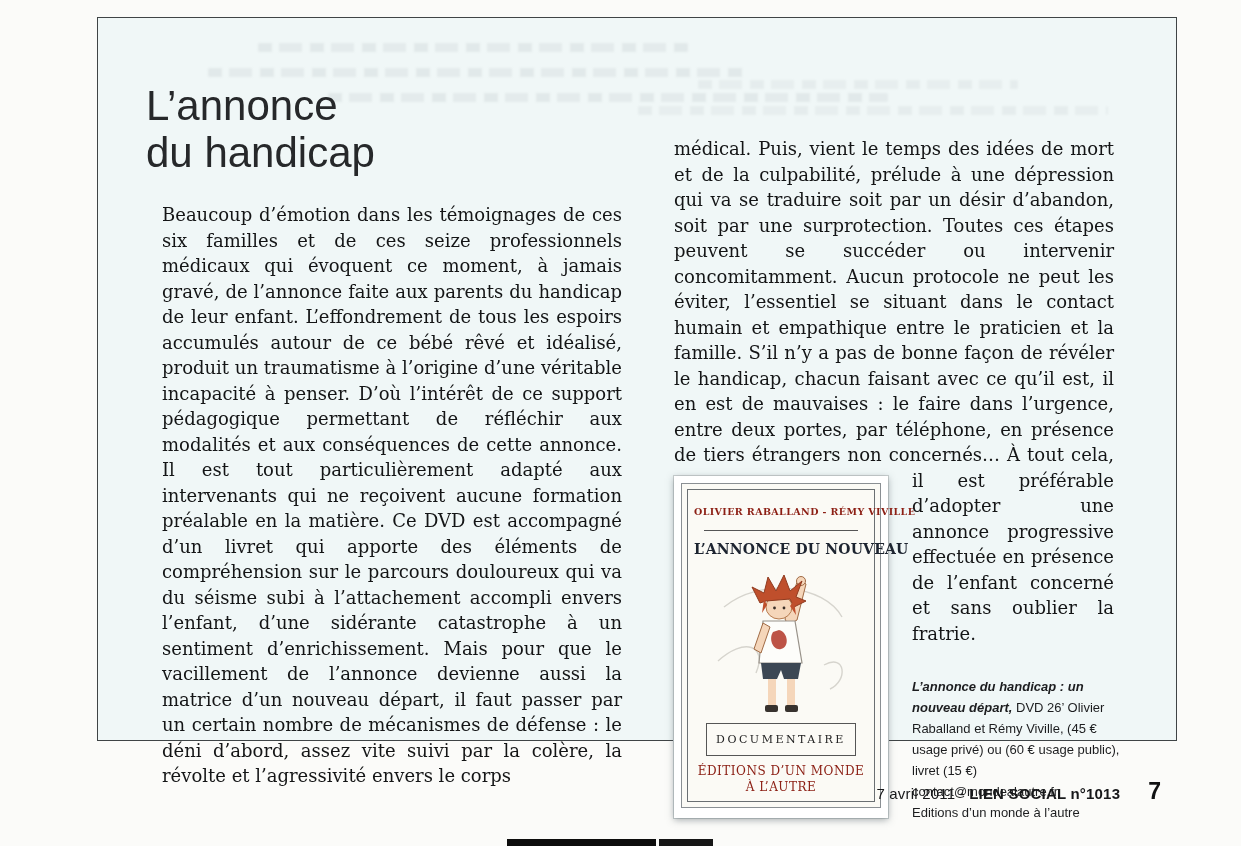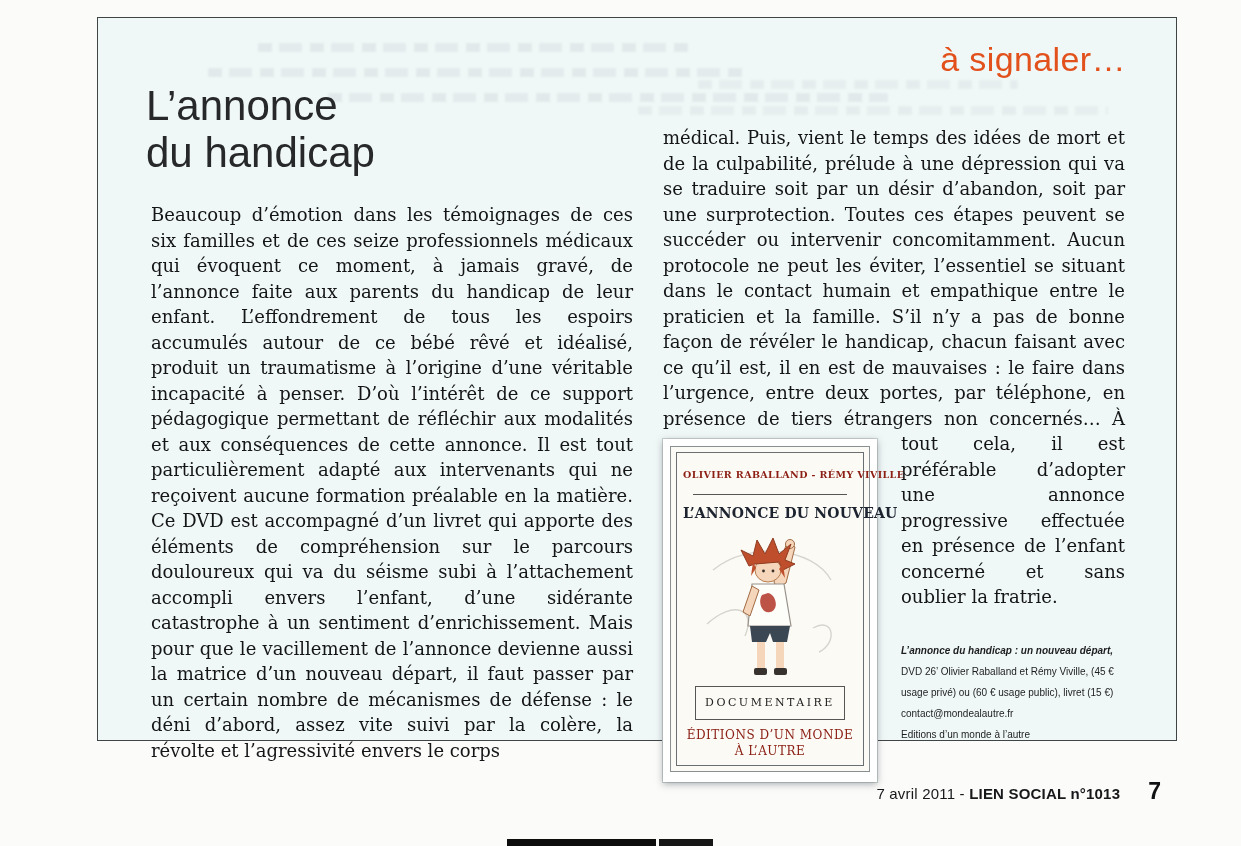--- a/index.html
+++ b/index.html
@@ -49,21 +49,21 @@
     color: #26282a; font-weight: 400;
     margin: 0;
   }
 
   .body-text {
     font-family: "DejaVu Serif", serif;
     font-size: 18px; line-height: 25.5px;
     color: #141516;
     text-align: justify;
     hyphens: auto;
-    margin: 5px;
+    margin: 16px;
   }
   .col-left .body-text { margin-top: 26px; }
 
   
   .dvd-wrap {
     float: left; width: 214px;
     margin: 8px 24px 6px 0;
   }
   .dvd-card {
     display: block; background: #ffffff;
@@ -98,21 +98,21 @@
     margin: 4px 12px 7px; padding: 3px 6px;
     font-size: 11px; letter-spacing: 2.5px; color: #222;
   }
   .dvd-publisher {
     display: block; font-size: 12px; color: #8c2015;
     letter-spacing: .5px; line-height: 1.35;
   }
 
   .caption {
     margin-top: 30px;
-    font-size: 10px; line-height: 21px; color: #1c1d1f;
+    font-size: 13px; line-height: 21px; color: #1c1d1f;
   }
   .caption-lead { font-weight: bold; font-style: italic; }
   .caption-line { display: block; }
 
   .footer {
     position: absolute; top: 778px; right: 80px;
     display: flex; align-items: baseline; gap: 28px;
   }
   .footer-text { font-size: 15px; color: #17181a; letter-spacing: .2px; }
   .footer-journal { font-weight: bold; }
@@ -126,21 +126,20 @@
 <body>
 
 <div class="frame">
 
   <div class="ghost" style="left:160px; top:25px;  width:430px;"></div>
   <div class="ghost" style="left:110px; top:50px;  width:540px;"></div>
   <div class="ghost" style="left:230px; top:75px;  width:560px;"></div>
   <div class="ghost" style="left:600px; top:62px;  width:320px; opacity:.25;"></div>
   <div class="ghost" style="left:540px; top:88px;  width:470px; opacity:.25;"></div>
 
-  <div class="section-label">à signaler…</div>
 
   <div class="content">
 
     <div class="col-left">
       <h1 class="article-title">
         <span class="title-line">L’annonce</span><br>
         <span class="title-line">du handicap</span>
       </h1>
       <p class="body-text">Beaucoup d’émotion dans les témoignages de ces six familles et de ces seize professionnels médicaux qui évoquent ce moment, à jamais gravé, de l’annonce faite aux parents du handicap de leur enfant. L’effondrement de tous les espoirs accumulés autour de ce bébé rêvé et idéalisé, produit un traumatisme à l’origine d’une véritable incapacité à penser. D’où l’intérêt de ce support pédagogique permettant de réfléchir aux modalités et aux conséquences de cette annonce. Il est tout particulièrement adapté aux intervenants qui ne reçoivent aucune formation préalable en la matière. Ce DVD est accompagné d’un livret qui apporte des éléments de compréhension sur le parcours douloureux qui va du séisme subi à l’attachement accompli envers l’enfant, d’une sidérante catastrophe à un sentiment d’enrichissement. Mais pour que le vacillement de l’annonce devienne aussi la matrice d’un nouveau départ, il faut passer par un certain nombre de mécanismes de défense : le déni d’abord, assez vite suivi par la colère, la révolte et l’agressivité envers le corps</p>
     </div>

